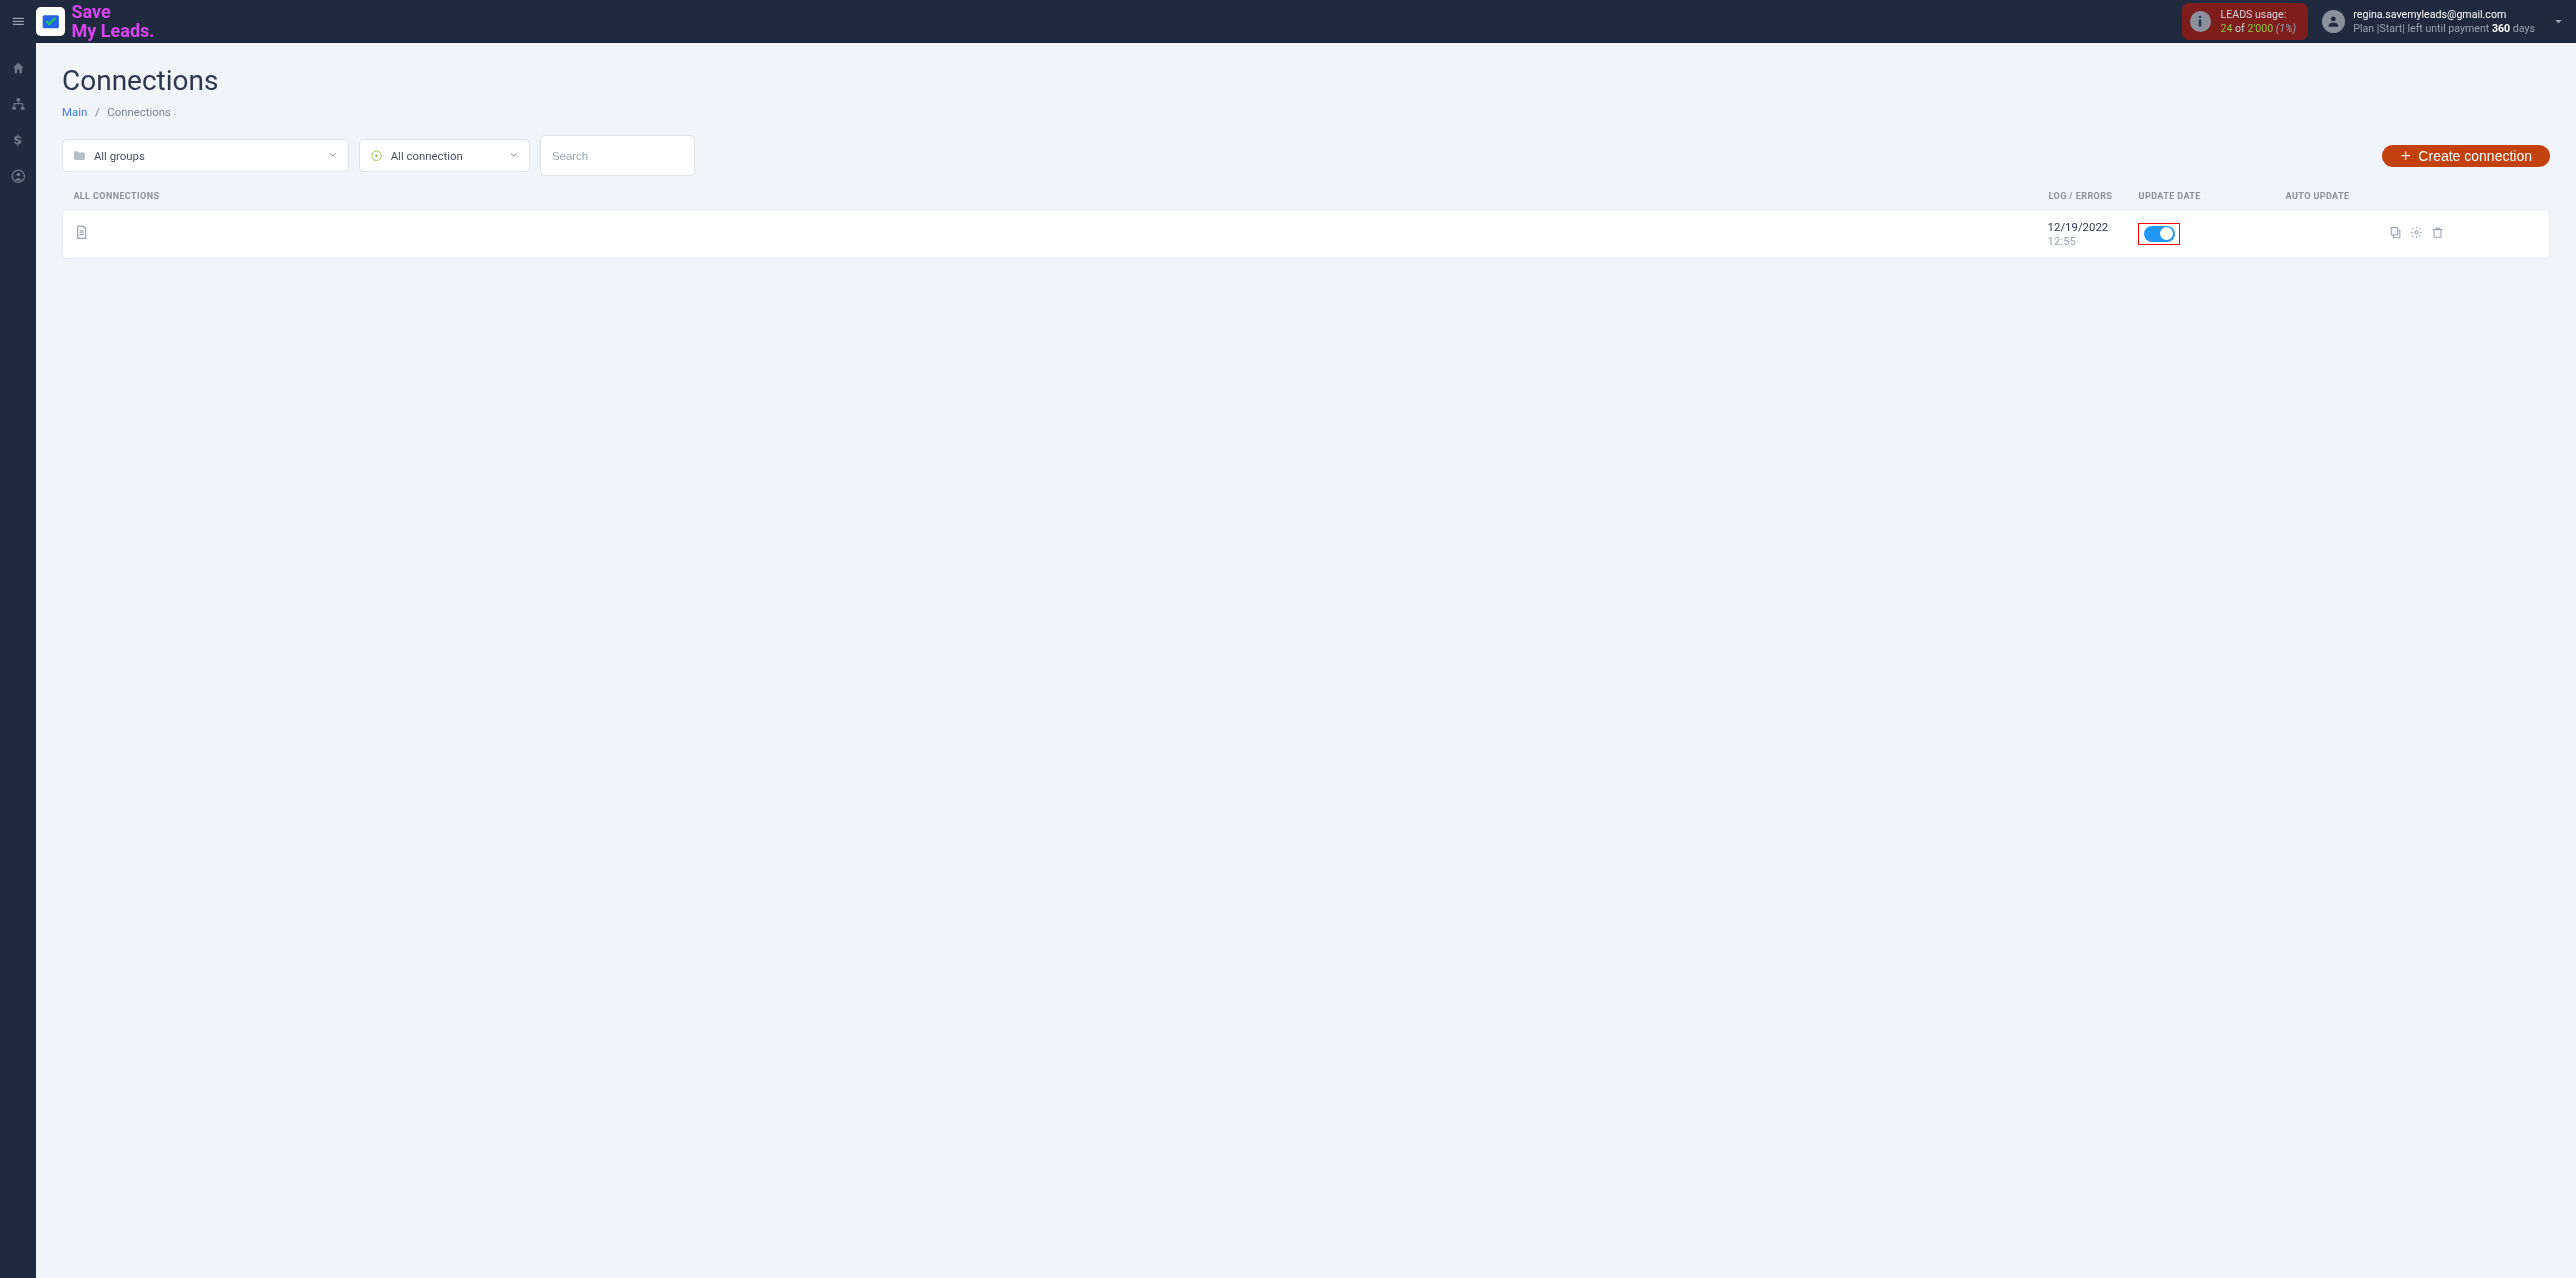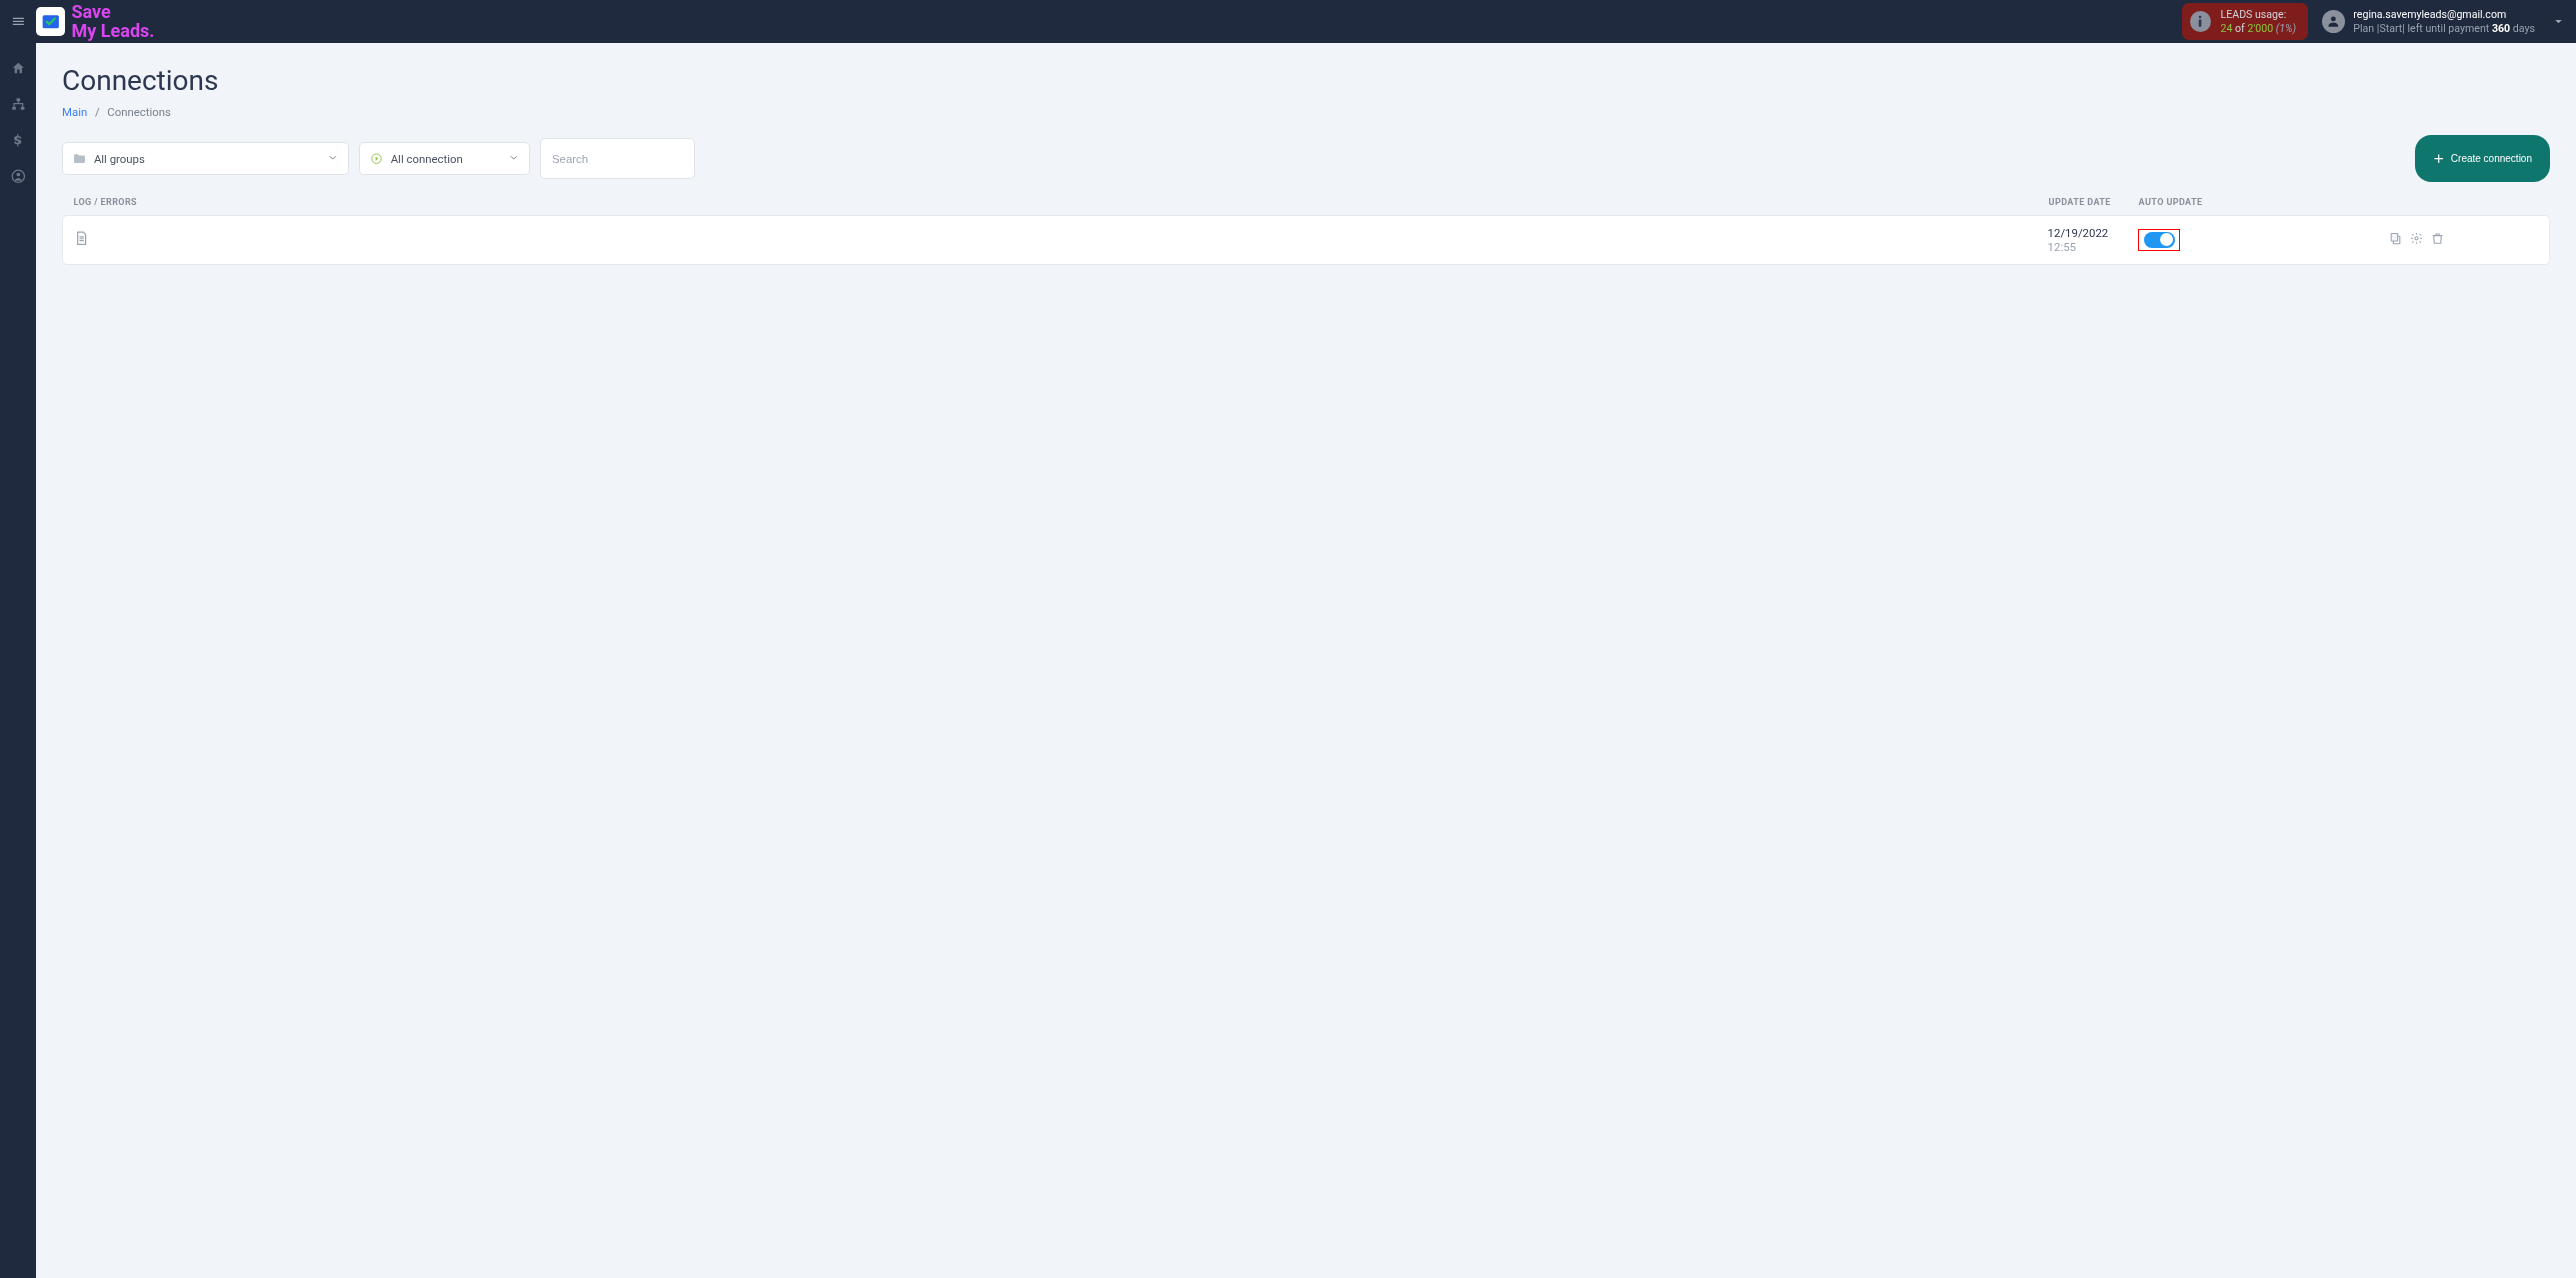--- a/index.html
+++ b/index.html
@@ -52,21 +52,21 @@
 .dropdown .dd-icon-left { margin-right: 8.1px; display: flex; align-items: center; }
 .dropdown .dd-icon-left svg { width: 13px; height: 11.4px; fill: #b8bec7; }
 .dropdown .dd-icon-left.green svg { fill: #8cc63f; }
 .dropdown .dd-chevron { margin-left: auto; }
 .dropdown .dd-chevron svg { width: 11.4px; height: 11.4px; fill: #6b7688; }
 .dd-groups { width: 287px; }
 .dd-conn { width: 171px; }
 .search-input { background: #fff; border: 0.8px solid #dfe3e8; border-radius: 4.9px; height: 41px; width: 155px; padding: 0 11.4px; font-size: 11.4px; color: #4a5261; outline: none; }
 .search-input::placeholder { color: #9aa3b2; }
 .filter-spacer { flex: 1; }
-.create-btn { background: #0f766e; color: #fff; border: none; border-radius: 16.3px; height: 47px; padding: 0 18px; font-size: 10px; display: flex; align-items: center; gap: 6.5px; cursor: pointer; }
+.create-btn { background: #c2410c; color: #fff; border: none; border-radius: 16.3px; height: 22px; padding: 0 18px; font-size: 14px; display: flex; align-items: center; gap: 6.5px; cursor: pointer; }
 .create-btn svg { width: 11.4px; height: 11.4px; fill: #fff; stroke: #fff; }
 
 
 .table-head { display: grid; grid-template-columns: 1fr 90px 147px 163px 90px; padding: 0 11.4px 8.1px 11.4px; font-size: 9px; letter-spacing: 0.4px; font-weight: 700; color: #8a919c; }
 .th-name { }
 .th-log { text-align: left; }
 .th-date { text-align: left; }
 .th-auto { text-align: left; }
 .th-actions { }
 
@@ -215,20 +215,21 @@
         <div class="filter-spacer"></div>
         <button class="create-btn">
           <svg viewBox="0 0 24 24">
               <path d="M12 4v16M4 12h16" stroke-width="2.5" stroke-linecap="round"></path>
             </svg>
           <span>Create connection</span>
         </button>
       </div>
 
       <div class="table-head">
+        <div class="th-name">ALL CONNECTIONS</div>
         <div class="th-log">LOG / ERRORS</div>
         <div class="th-date">UPDATE DATE</div>
         <div class="th-auto">AUTO UPDATE</div>
         <div class="th-actions"></div>
       </div>
 
       <div class="table-card">
         <div class="row">
           <div class="row-log">
             <span>

